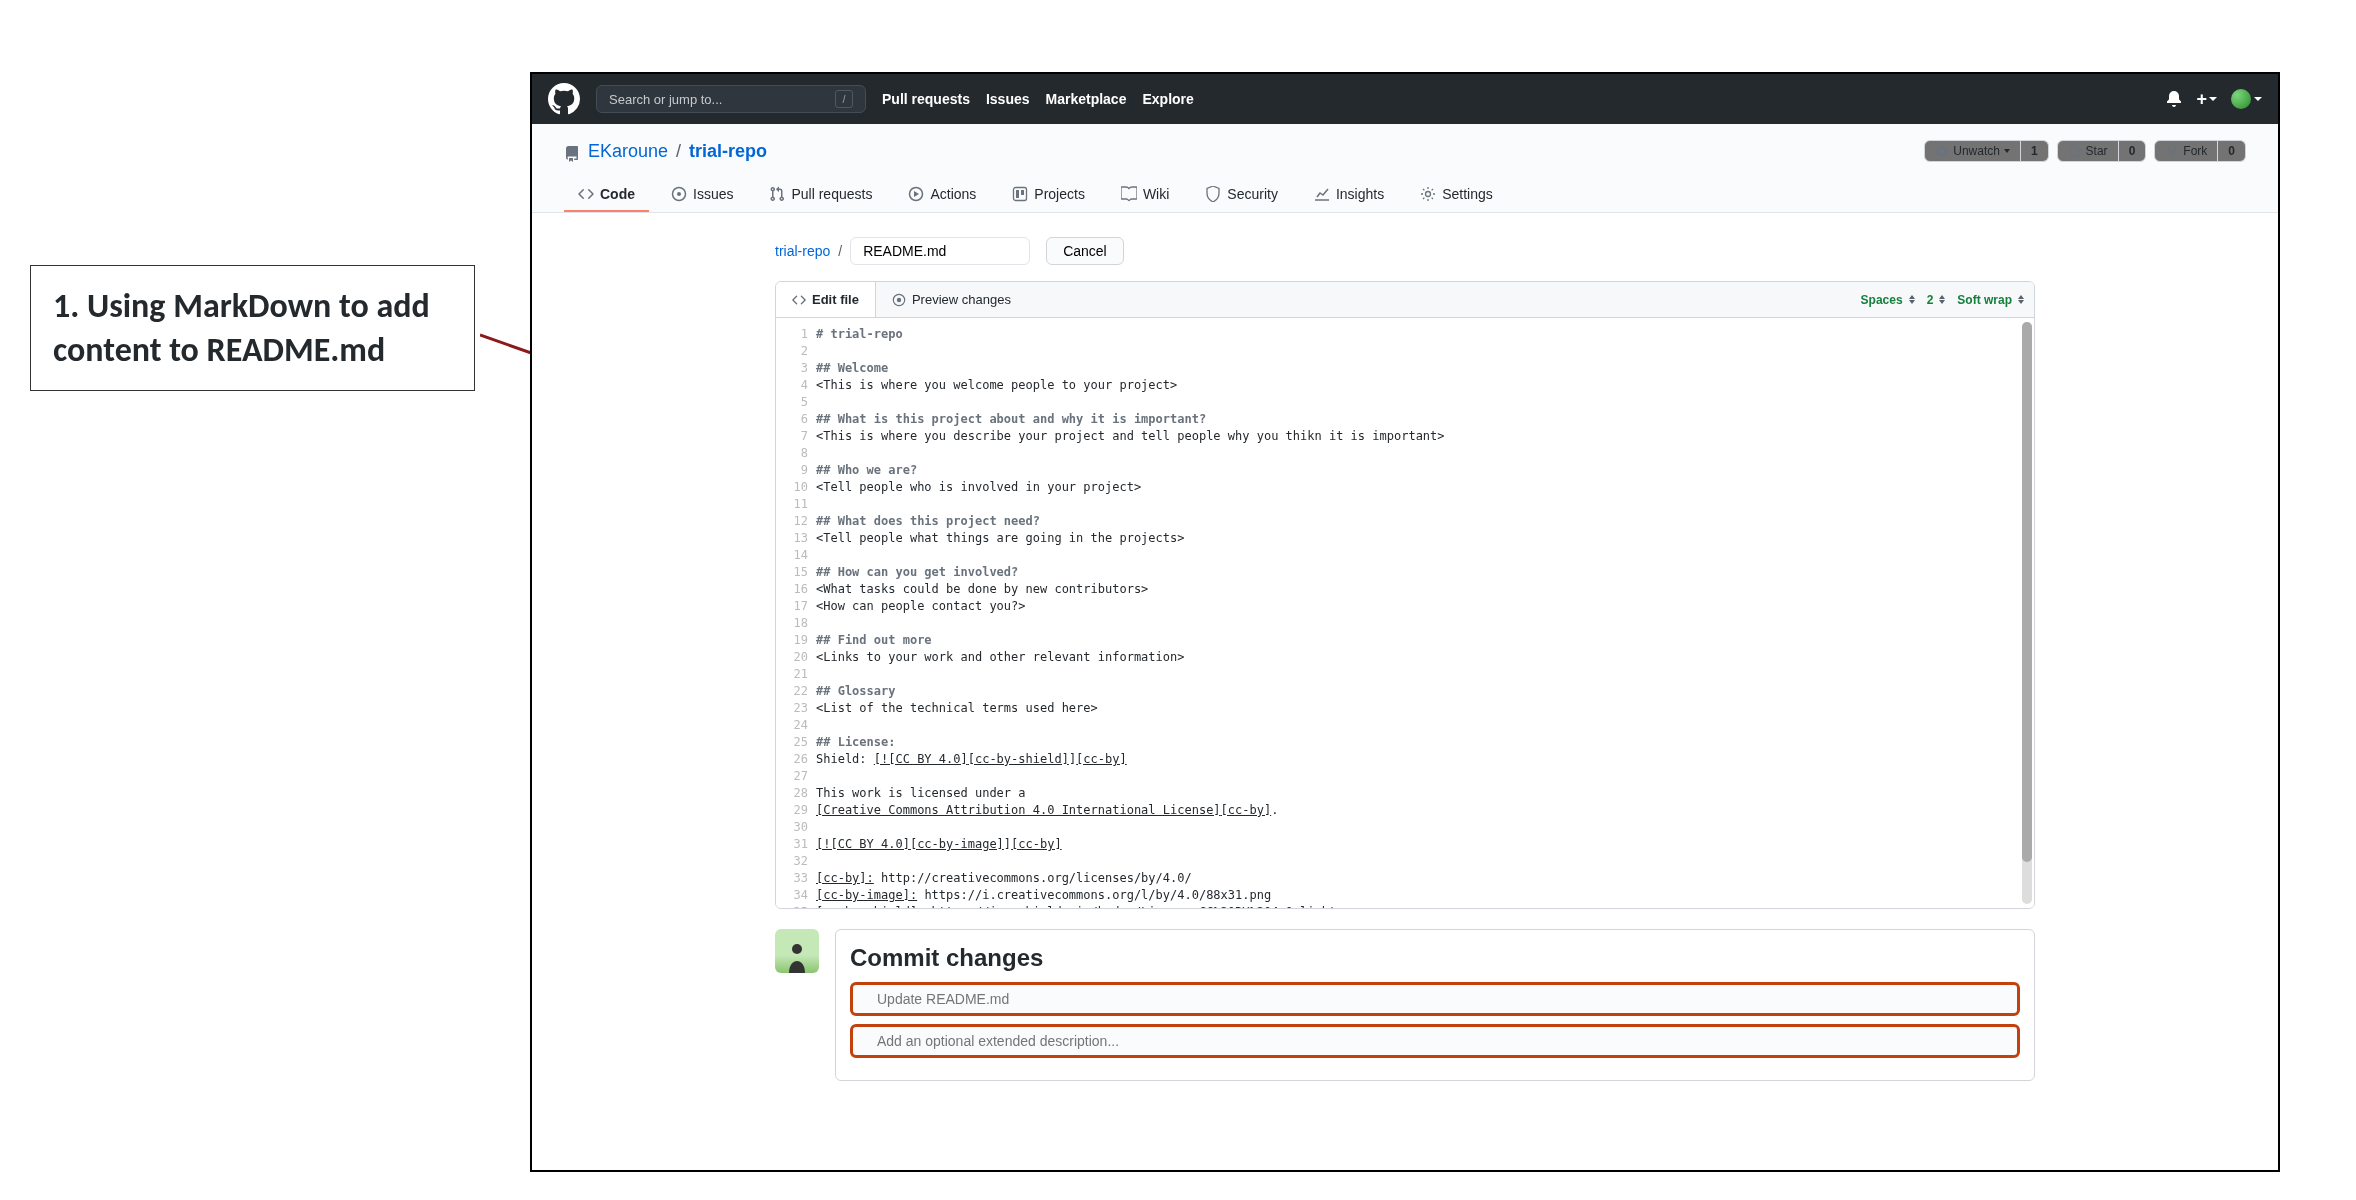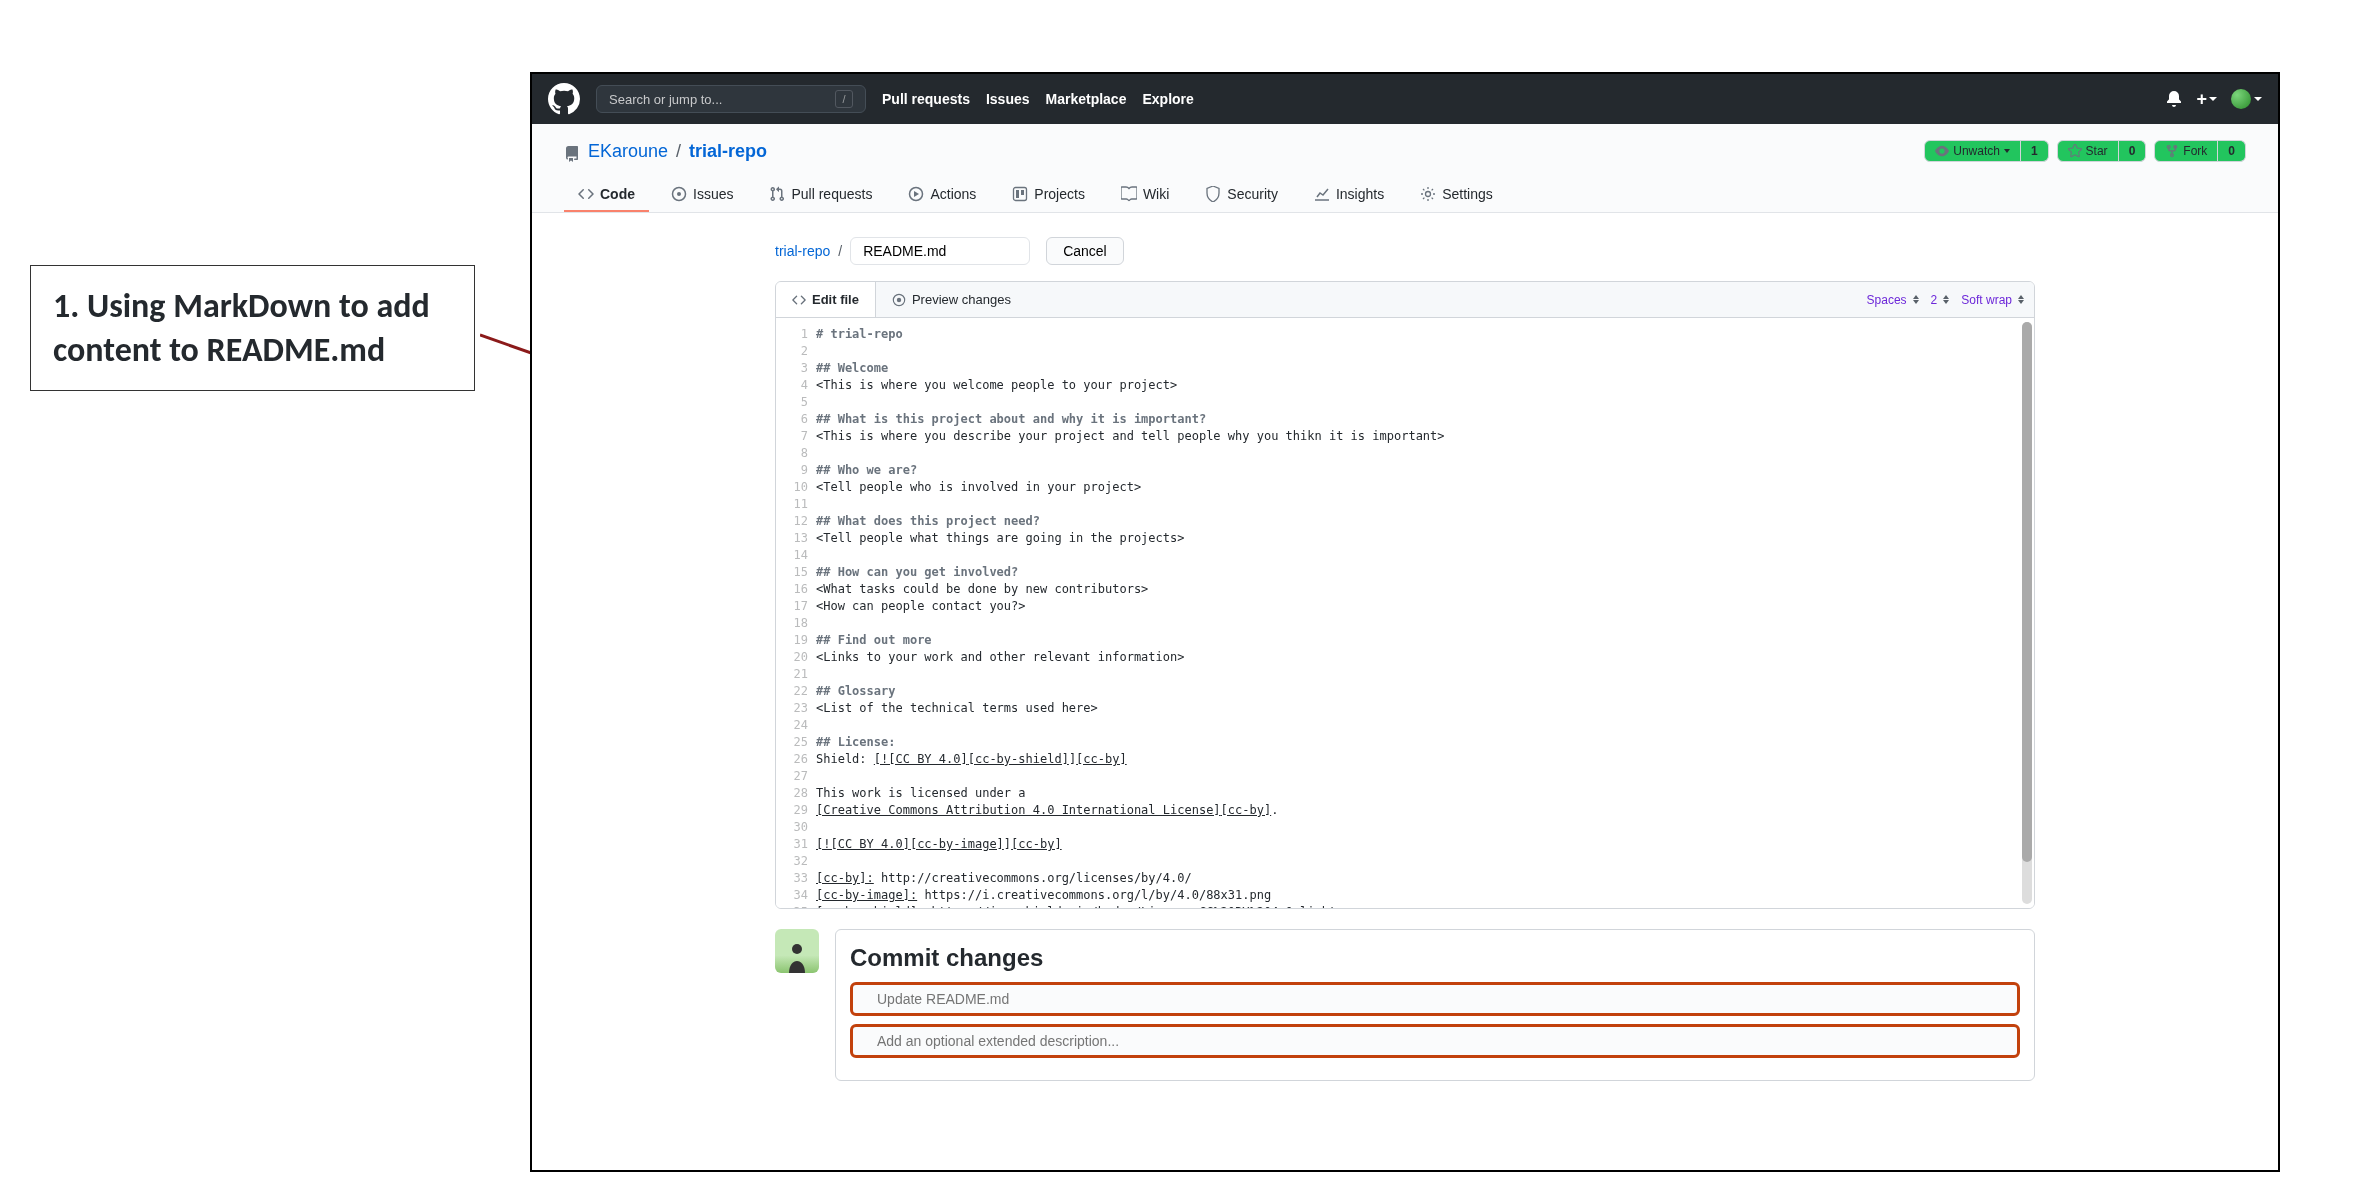--- a/index.html
+++ b/index.html
@@ -100,21 +100,21 @@
 }
 .repo-title-row { display: flex; align-items: center; justify-content: space-between; padding-bottom: 16px; }
 .repo-title { display: flex; align-items: flex-end; gap: 8px; font-size: 18px; }
 .repo-title svg { width: 16px; height: 16px; fill: #6a737d; }
 .repo-title a { color: #0366d6; cursor: pointer; }
 .repo-title .sep { color: #586069; }
 .repo-title .name { font-weight: 600; }
 .repo-actions { display: flex; gap: 8px; }
 .btn-group { display: flex; }
 .btn-gh {
-  background: #22c55e;
+  background: #737373;
   border: 1px solid #d1d5da;
   border-radius: 6px;
   font-size: 12px;
   padding: 3px 10px;
   display: flex;
   align-items: center;
   gap: 4px;
   color: #24292e;
   cursor: pointer;
 }
@@ -163,21 +163,21 @@
   align-items: center;
   padding-right: 10px;
 }
 .editor-tab {
   display: flex; align-items: center; gap: 6px;
   padding: 10px 16px; font-size: 13px;
   cursor: pointer;
 }
 .editor-tab.active { background: #fff; border-right: 1px solid #d1d5da; border-radius: 6px 0 0 0; font-weight: 600; }
 .editor-tab svg { width: 14px; height: 14px; fill: #6a737d; }
-.editor-tabs-right { margin-left: auto; display: flex; gap: 12px; color: #6d28d9; font-size: 12px; }
+.editor-tabs-right { margin-left: auto; display: flex; gap: 12px; color: #15803d; font-size: 12px; font-weight: bold; }
 .dd { display: flex; align-items: center; gap: 6px; cursor: pointer; }
 .dd .carets { display: flex; flex-direction: column; gap: 1px; }
 .caret-up { width: 0; height: 0; border-left: 3px solid transparent; border-right: 3px solid transparent; border-bottom: 4px solid #586069; }
 .caret-dn { width: 0; height: 0; border-left: 3px solid transparent; border-right: 3px solid transparent; border-top: 4px solid #586069; }
 
 .editor-body {
   display: flex;
   background: #fff;
   height: 590px;
   position: relative;

